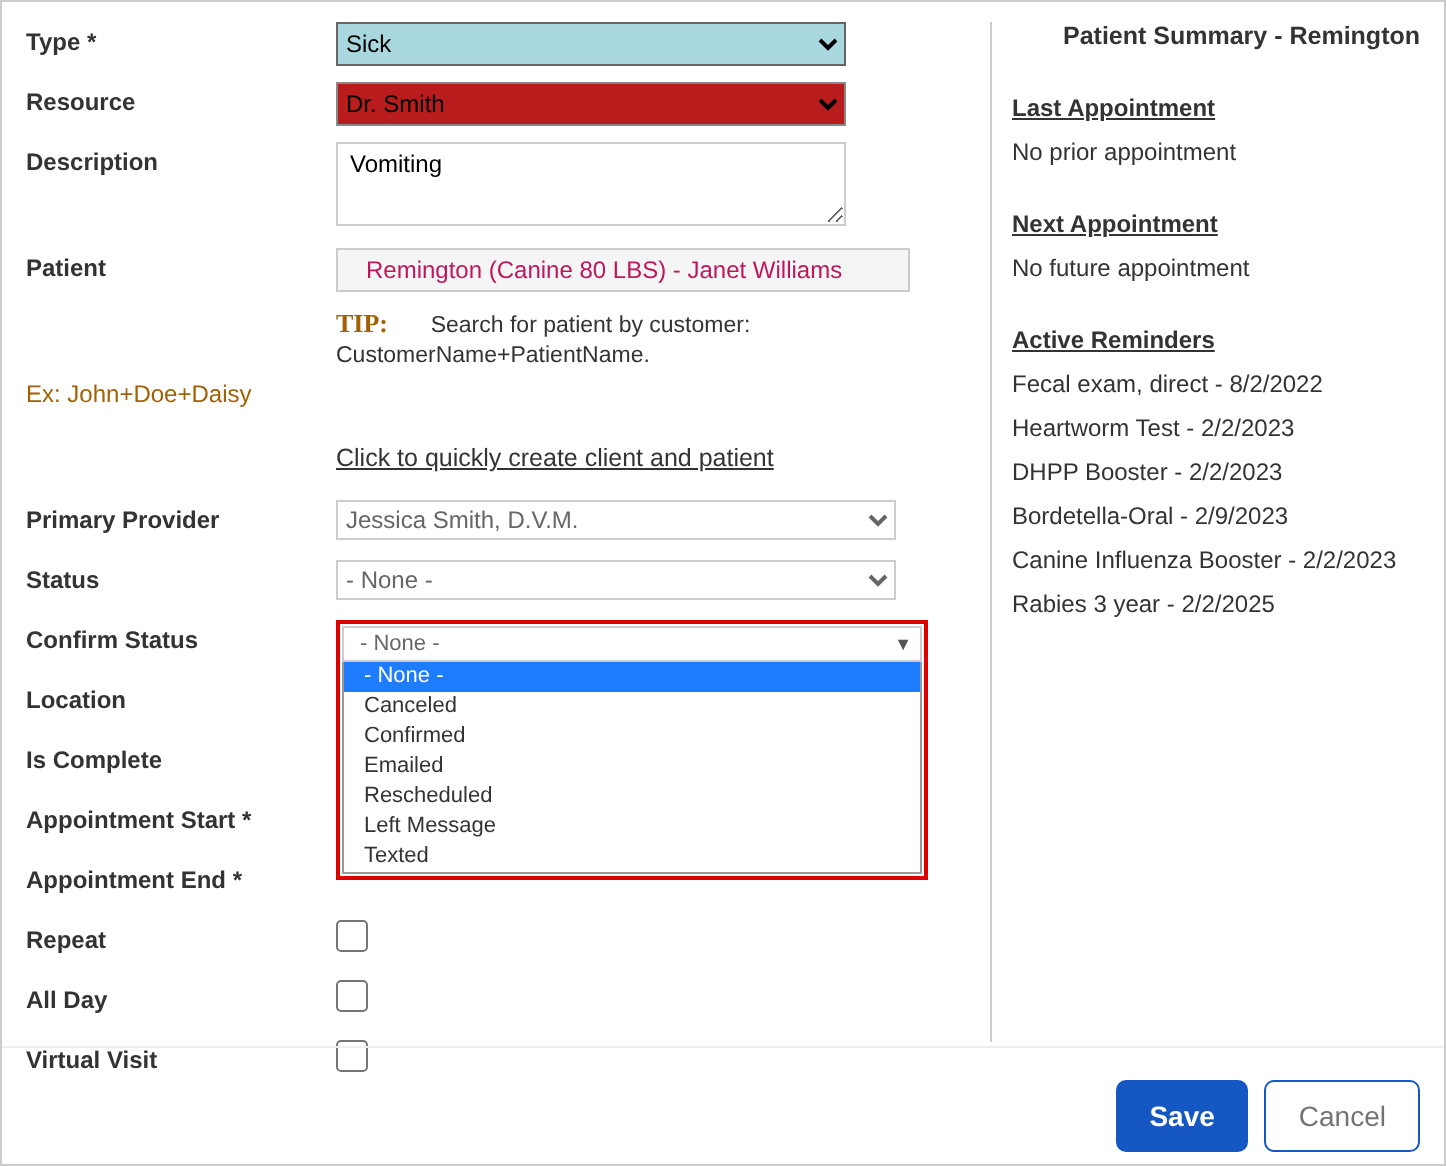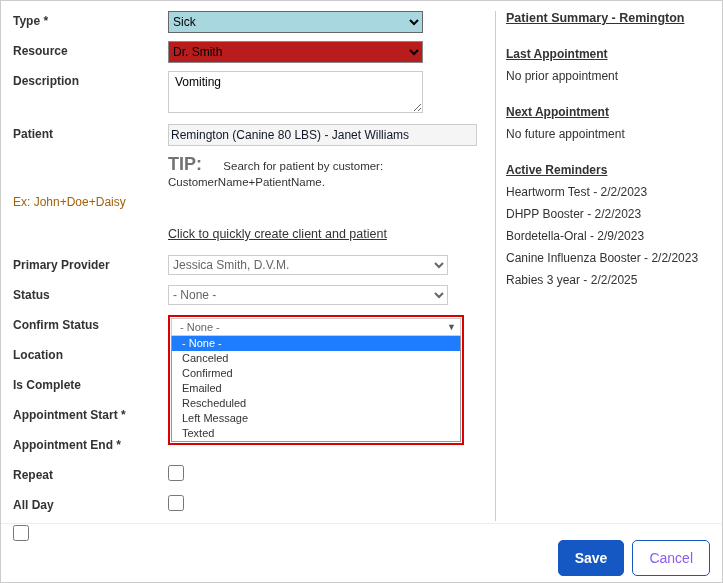--- a/index.html
+++ b/index.html
@@ -8,42 +8,42 @@
     .main { display: flex; height: 510px; }
     .left { flex: 1; padding-right: 10px; }
     .right { width: 215px; border-left: 1px solid #ccc; padding-left: 10px; }
     .row { display: flex; align-items: flex-start; margin-bottom: 8px; min-height: 22px; }
     .row label { width: 155px; font-weight: bold; font-size: 12px; flex-shrink: 0; padding-top: 3px; }
     .row .field { flex: 1; }
     select.wide { width: 255px; height: 22px; font-size: 12px; border: 1px solid #888; background: #b91c1c; }
     select.full { width: 280px; height: 20px; font-size: 12px; border: 1px solid #ccc; background: #fff; color: #666; }
     select.type { width: 255px; height: 22px; font-size: 12px; border: 1px solid #666; background: #a8d7e0; }
     textarea.desc { width: 255px; height: 42px; font-size: 12px; border: 1px solid #ccc; padding: 3px 6px; resize: both; font-family: inherit; }
-    input.patient { width: 309px; height: 22px; font-size: 12px; border: 1px solid #ccc; background: #f5f5f5; padding: 0 2px; color: #0f172a; }
+    input.patient { width: 287px; height: 22px; font-size: 12px; border: 1px solid #ccc; background: #f5f5f5; padding: 0 14px; color: #be185d; }
     .tip-row { margin-left: 155px; margin-bottom: 6px; }
-    .tip-label { color: #737373; font-weight: bold; font-size: 18px; }
+    .tip-label { color: #a16207; font-weight: bold; font-size: 13px; font-family: Liberation Serif, serif; }
     .tip-text { font-size: 11.5px; color: #333; margin-left: 18px; }
     .ex { color: #a16207; font-weight: normal; font-size: 12px; margin: 6px 0 18px 0; }
     .quick-link { margin-left: 155px; margin-bottom: 14px; }
     .quick-link a { color: #333; text-decoration: underline; font-size: 12.5px; }
     .chk { width: 16px; height: 16px; }
     .confirm-wrap { position: relative; }
     .confirm-box { border: 2px solid #d00; padding: 1px 1px 1px 1px; position: absolute; top: 0; left: 0; width: 296px; z-index: 10; background: #fff; }
     .confirm-select-top { width: 290px; height: 18px; border: 1px solid #ccc; font-size: 11px; padding-left: 8px; color: #666; display: flex; align-items: center; justify-content: space-between; padding-right:4px; }
     .dropdown-list { border: 1px solid #999; border-top: none; background: #fff; }
     .dropdown-list div { font-size: 11px; padding: 1px 10px; line-height: 13px; cursor: pointer; }
     .dropdown-list div.sel { background: #1e7dff; color: #fff; }
-    .right h4 { font-size: 12.5px; text-decoration: underline; margin-bottom: 12px; font-weight: bold; }
+    .right h4 { font-size: 12.5px; margin-bottom: 12px; font-weight: bold; text-align: right; }
     .right h5 { font-size: 12px; text-decoration: underline; margin: 22px 0 8px 0; font-weight: bold; }
     .right p { font-size: 12px; margin-bottom: 4px; }
     .right .rem { font-size: 12px; margin: 8px 0; }
     .footer { position: absolute; bottom: 6px; right: 12px; display: flex; gap: 8px; }
     .btn { padding: 9px 16px; font-size: 14px; border-radius: 5px; cursor: pointer; }
     .btn-save { background: #1558c4; color: #fff; border: 1px solid #1558c4; font-weight: bold; }
-    .btn-cancel { background: #fff; color: #8b5cf6; border: 1px solid #1558c4; text-align: right; }
+    .btn-cancel { background: #fff; color: #737373; border: 1px solid #1558c4; text-align: right; }
     .top-rule { position:absolute; top:522px; left:0; right:0; border-top:1px solid #eee;}
     .caret { font-size: 9px; color:#555; }
   </style>
 </head>
 <body>
 
 <div class="container">
   <div class="main">
     <div class="left">
       <div class="row">
@@ -132,31 +132,33 @@
       </div>
       <div class="row" style="margin-top:6px;">
         <label>Repeat</label>
         <div class="field"><input type="checkbox" class="chk" style=""></div>
       </div>
       <div class="row">
         <label>All Day</label>
         <div class="field"><input type="checkbox" class="chk" style=""></div>
       </div>
       <div class="row">
+        <label>Virtual Visit</label>
         <div class="field"><input type="checkbox" class="chk" style=""></div>
       </div>
     </div>
 
     <div class="right">
       <h4>Patient Summary - Remington</h4>
       <h5>Last Appointment</h5>
       <p>No prior appointment</p>
       <h5>Next Appointment</h5>
       <p>No future appointment</p>
       <h5>Active Reminders</h5>
+      <div class="rem">Fecal exam, direct - 8/2/2022</div>
       <div class="rem">Heartworm Test - 2/2/2023</div>
       <div class="rem">DHPP Booster - 2/2/2023</div>
       <div class="rem">Bordetella-Oral - 2/9/2023</div>
       <div class="rem">Canine Influenza Booster - 2/2/2023</div>
       <div class="rem">Rabies 3 year - 2/2/2025</div>
     </div>
   </div>
   <div class="top-rule"></div>
   <div class="footer">
     <button class="btn btn-save">Save</button>

